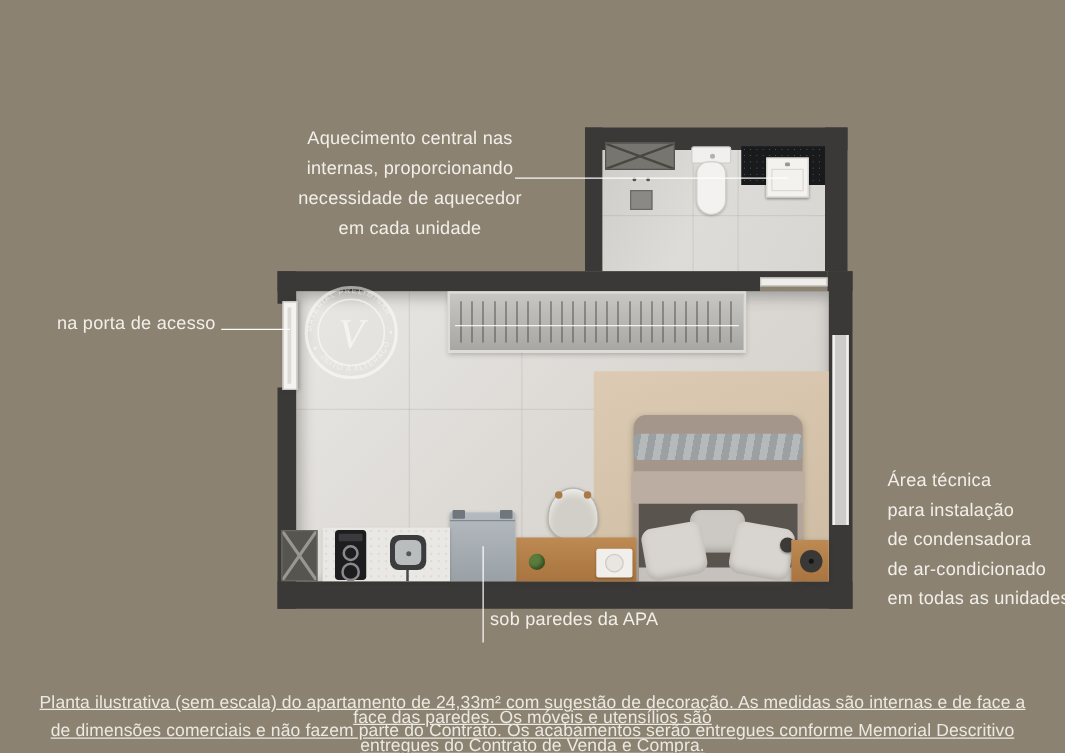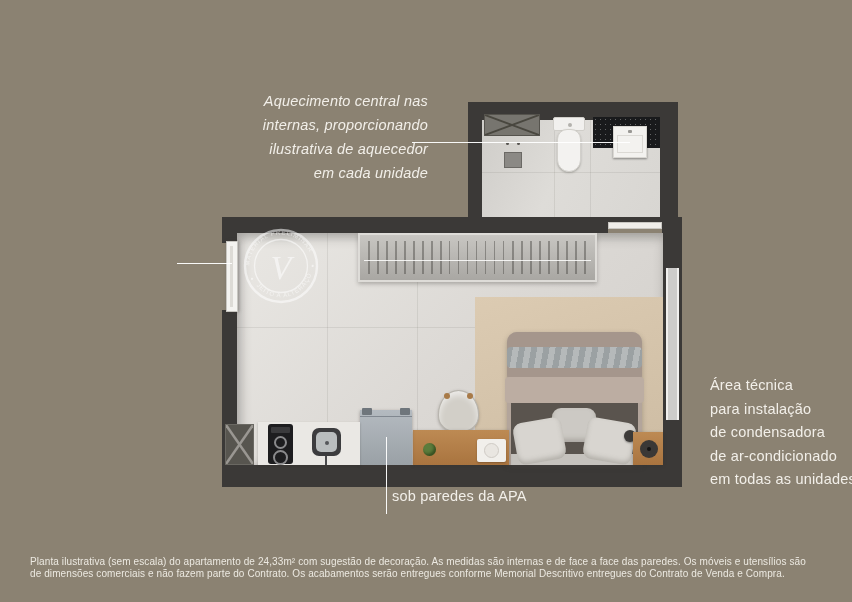--- a/index.html
+++ b/index.html
@@ -4,21 +4,21 @@
 <style>
   html,body{margin:0;padding:0;}
   body{width:852px;height:602px;overflow:hidden;background:#8b8272;
        font-family:"Liberation Sans",sans-serif;}
   .canvas{position:relative;width:852px;height:602px;background:#8b8272;}
   .abs{position:absolute;}
   .note{color:#f2efe9;font-size:14.5px;letter-spacing:.2px;font-weight:400;}
   .note div{white-space:nowrap;}
   .leader{background:rgba(255,255,255,.95);}
   .wall{background:#3b3937;}
-  .disclaimer{color:#ece9e1;font-size:10px;line-height:11.6px;letter-spacing:.1px;}
+  .disclaimer{color:#ece9e1;font-size:14px;line-height:11.6px;text-align:center;letter-spacing:.1px;text-decoration:underline;}
   
   .plan{position:absolute;left:222px;top:102px;width:460px;height:385px;}
   .bathfloor{background:linear-gradient(115deg,#cfcdc9,#dedcd8 45%,#d8d6d2);}
   .mainfloor{background:linear-gradient(135deg,#e9e7e3,#dbd8d4 55%,#d2cfcb);
              box-shadow:inset 0 6px 10px rgba(60,58,54,.25), inset 6px 0 10px rgba(60,58,54,.18);}
   .tileV{width:1px;background:rgba(100,95,88,.12);}
   .tileH{height:1px;background:rgba(100,95,88,.12);}
   .closet{background:linear-gradient(180deg,#c8c6c2,#a9a7a3);border:2px solid #dedcd8;
           box-shadow:0 2px 4px rgba(50,48,44,.3);}
   .hangers{position:absolute;left:8px;right:8px;top:6px;bottom:6px;
@@ -172,28 +172,29 @@
         <line x1="0" y1="0" x2="10" y2="10" stroke="#9a9792" stroke-width="0.8"></line>
         <line x1="10" y1="0" x2="0" y2="10" stroke="#9a9792" stroke-width="0.8"></line>
       </svg>
     </div>
   </div>
 
   <div class="abs leader" style="left:412px;top:142px;width:218px;height:1px;"></div>
   <div class="abs leader" style="left:177px;top:263px;width:55px;height:1px;"></div>
   <div class="abs leader" style="left:386px;top:437px;width:1px;height:77px;"></div>
 
-  <div class="abs note" style="left:228px;top:89px;width:200px;line-height:24px;text-align:right;font-style:italic;">
+  <div class="abs note" style="left:228px;top:99px;width:200px;line-height:24px;text-align:center;">
     <div>Aquecimento central nas</div>
     <div>internas, proporcionando</div>
-    <div>ilustrativa de aquecedor</div>
+    <div>necessidade de aquecedor</div>
     <div>em cada unidade</div>
   </div>
 
   <div class="abs note" style="left:35px;top:247px;width:148px;line-height:24.5px;text-align:center;">
+    <div>na porta de acesso</div>
   </div>
 
   <div class="abs note" style="left:710px;top:374px;width:150px;line-height:23.5px;text-align:left;">
     <div>Área técnica</div>
     <div>para instalação</div>
     <div>de condensadora</div>
     <div>de ar-condicionado</div>
     <div>em todas as unidades</div>
   </div>
 

